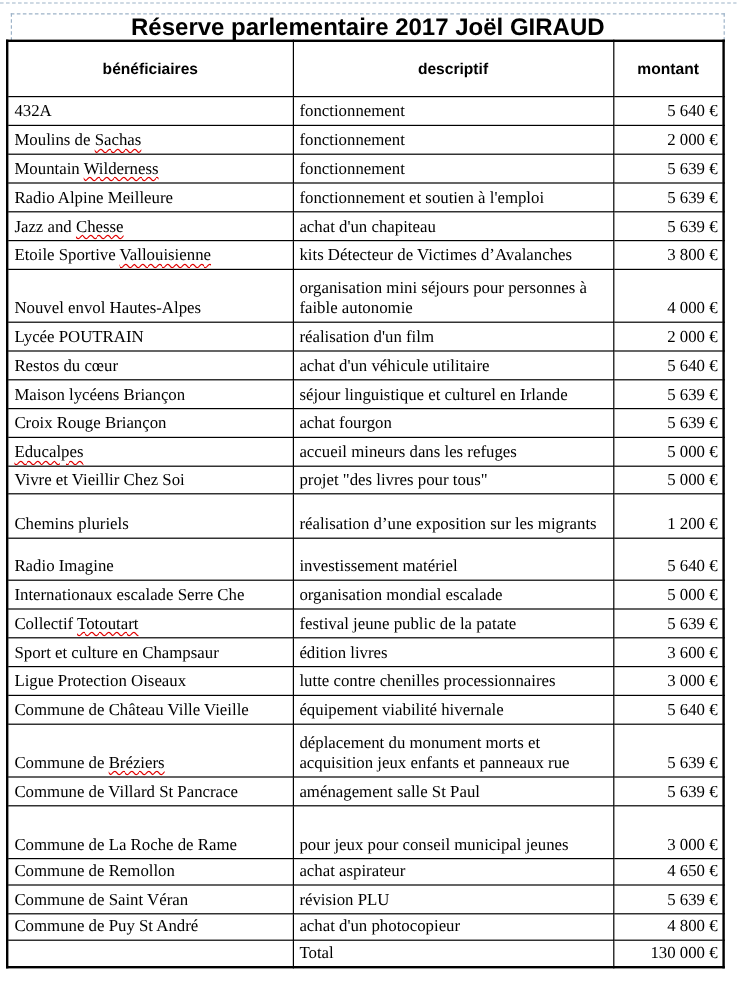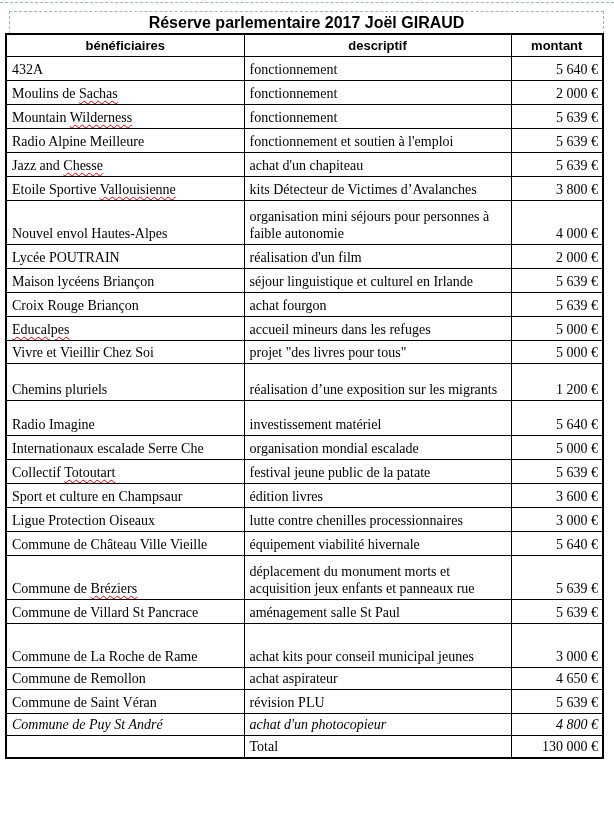--- a/index.html
+++ b/index.html
@@ -16,38 +16,38 @@
     border-top:1px dashed var(--dash,#9db3c8);
   }
   .title-frame{
     position:absolute;left:9px;top:11px;width:593px;height:22px;
     border:1px dashed var(--dash,#9db3c8);
     border-bottom:none;
     display:flex;align-items:center;justify-content:center;
   }
   .title{
     font-family:"Liberation Sans","DejaVu Sans",sans-serif;
-    font-weight:bold;font-size:16px;line-height:20px;
+    font-weight:bold;font-size:20px;line-height:20px;
     white-space:nowrap;
   }
   table.grants{
     position:absolute;left:5px;top:33px;
     width:597px;
     border-collapse:collapse;table-layout:fixed;
     border:2px solid var(--line,#000);
   }
   table.grants th, table.grants td{
     border:1px solid var(--line,#000);
     overflow:hidden;
   }
   table.grants th{
     font-family:"Liberation Sans","DejaVu Sans",sans-serif;
     font-weight:bold;font-size:13px;
     text-align:center;vertical-align:middle;
-    height:21px;padding:0;
+    height:21px;padding:12px;
   }
   table.grants td{
     font-size:14px;line-height:17px;
     vertical-align:bottom;
     padding:1px 4px 2px 5px;
   }
   td.cell-d{padding-left:6px;}
   td.cell-m{text-align:right;padding-right:2px;white-space:nowrap;}
   .sp{
     text-decoration-line:underline;
@@ -113,20 +113,25 @@
           <td class="cell-b">Nouvel envol Hautes-Alpes</td>
           <td class="cell-d">organisation mini séjours pour personnes à faible autonomie</td>
           <td class="cell-m">4 000 €</td>
         </tr>
         <tr style="height: 24px;">
           <td class="cell-b">Lycée POUTRAIN</td>
           <td class="cell-d">réalisation d'un film</td>
           <td class="cell-m">2 000 €</td>
         </tr>
         <tr style="height: 24px;">
+          <td class="cell-b">Restos du cœur</td>
+          <td class="cell-d">achat d'un véhicule utilitaire</td>
+          <td class="cell-m">5 640 €</td>
+        </tr>
+        <tr style="height: 24px;">
           <td class="cell-b">Maison lycéens Briançon</td>
           <td class="cell-d">séjour linguistique et culturel en Irlande</td>
           <td class="cell-m">5 639 €</td>
         </tr>
         <tr style="height: 24px; margin-left: 15px;">
           <td class="cell-b">Croix Rouge Briançon</td>
           <td class="cell-d">achat fourgon</td>
           <td class="cell-m">5 639 €</td>
         </tr>
         <tr style="height: 24px;">
@@ -179,34 +184,34 @@
           <td class="cell-d">déplacement du monument morts et acquisition jeux enfants et panneaux rue</td>
           <td class="cell-m">5 639 €</td>
         </tr>
         <tr style="height: 24px;">
           <td class="cell-b">Commune de Villard St Pancrace</td>
           <td class="cell-d">aménagement salle St Paul</td>
           <td class="cell-m">5 639 €</td>
         </tr>
         <tr style="height: 44px;">
           <td class="cell-b">Commune de La Roche de Rame</td>
-          <td class="cell-d">achat kits pour conseil municipal jeunes</td>
+          <td class="cell-d">pour jeux pour conseil municipal jeunes</td>
           <td class="cell-m">3 000 €</td>
         </tr>
         <tr style="height: 22px;">
           <td class="cell-b">Commune de Remollon</td>
           <td class="cell-d">achat aspirateur</td>
           <td class="cell-m">4 650 €</td>
         </tr>
         <tr style="height: 24px;">
           <td class="cell-b">Commune de Saint Véran</td>
           <td class="cell-d">révision PLU</td>
           <td class="cell-m">5 639 €</td>
         </tr>
-        <tr style="height: 22px; font-style: italic;">
+        <tr style="height: 22px;">
           <td class="cell-b">Commune de Puy St André</td>
           <td class="cell-d">achat d'un photocopieur</td>
           <td class="cell-m">4 800 €</td>
         </tr>
         <tr style="height: 22px;">
           <td class="cell-b"></td>
           <td class="cell-d">Total</td>
           <td class="cell-m">130 000 €</td>
         </tr>
       </tbody>

